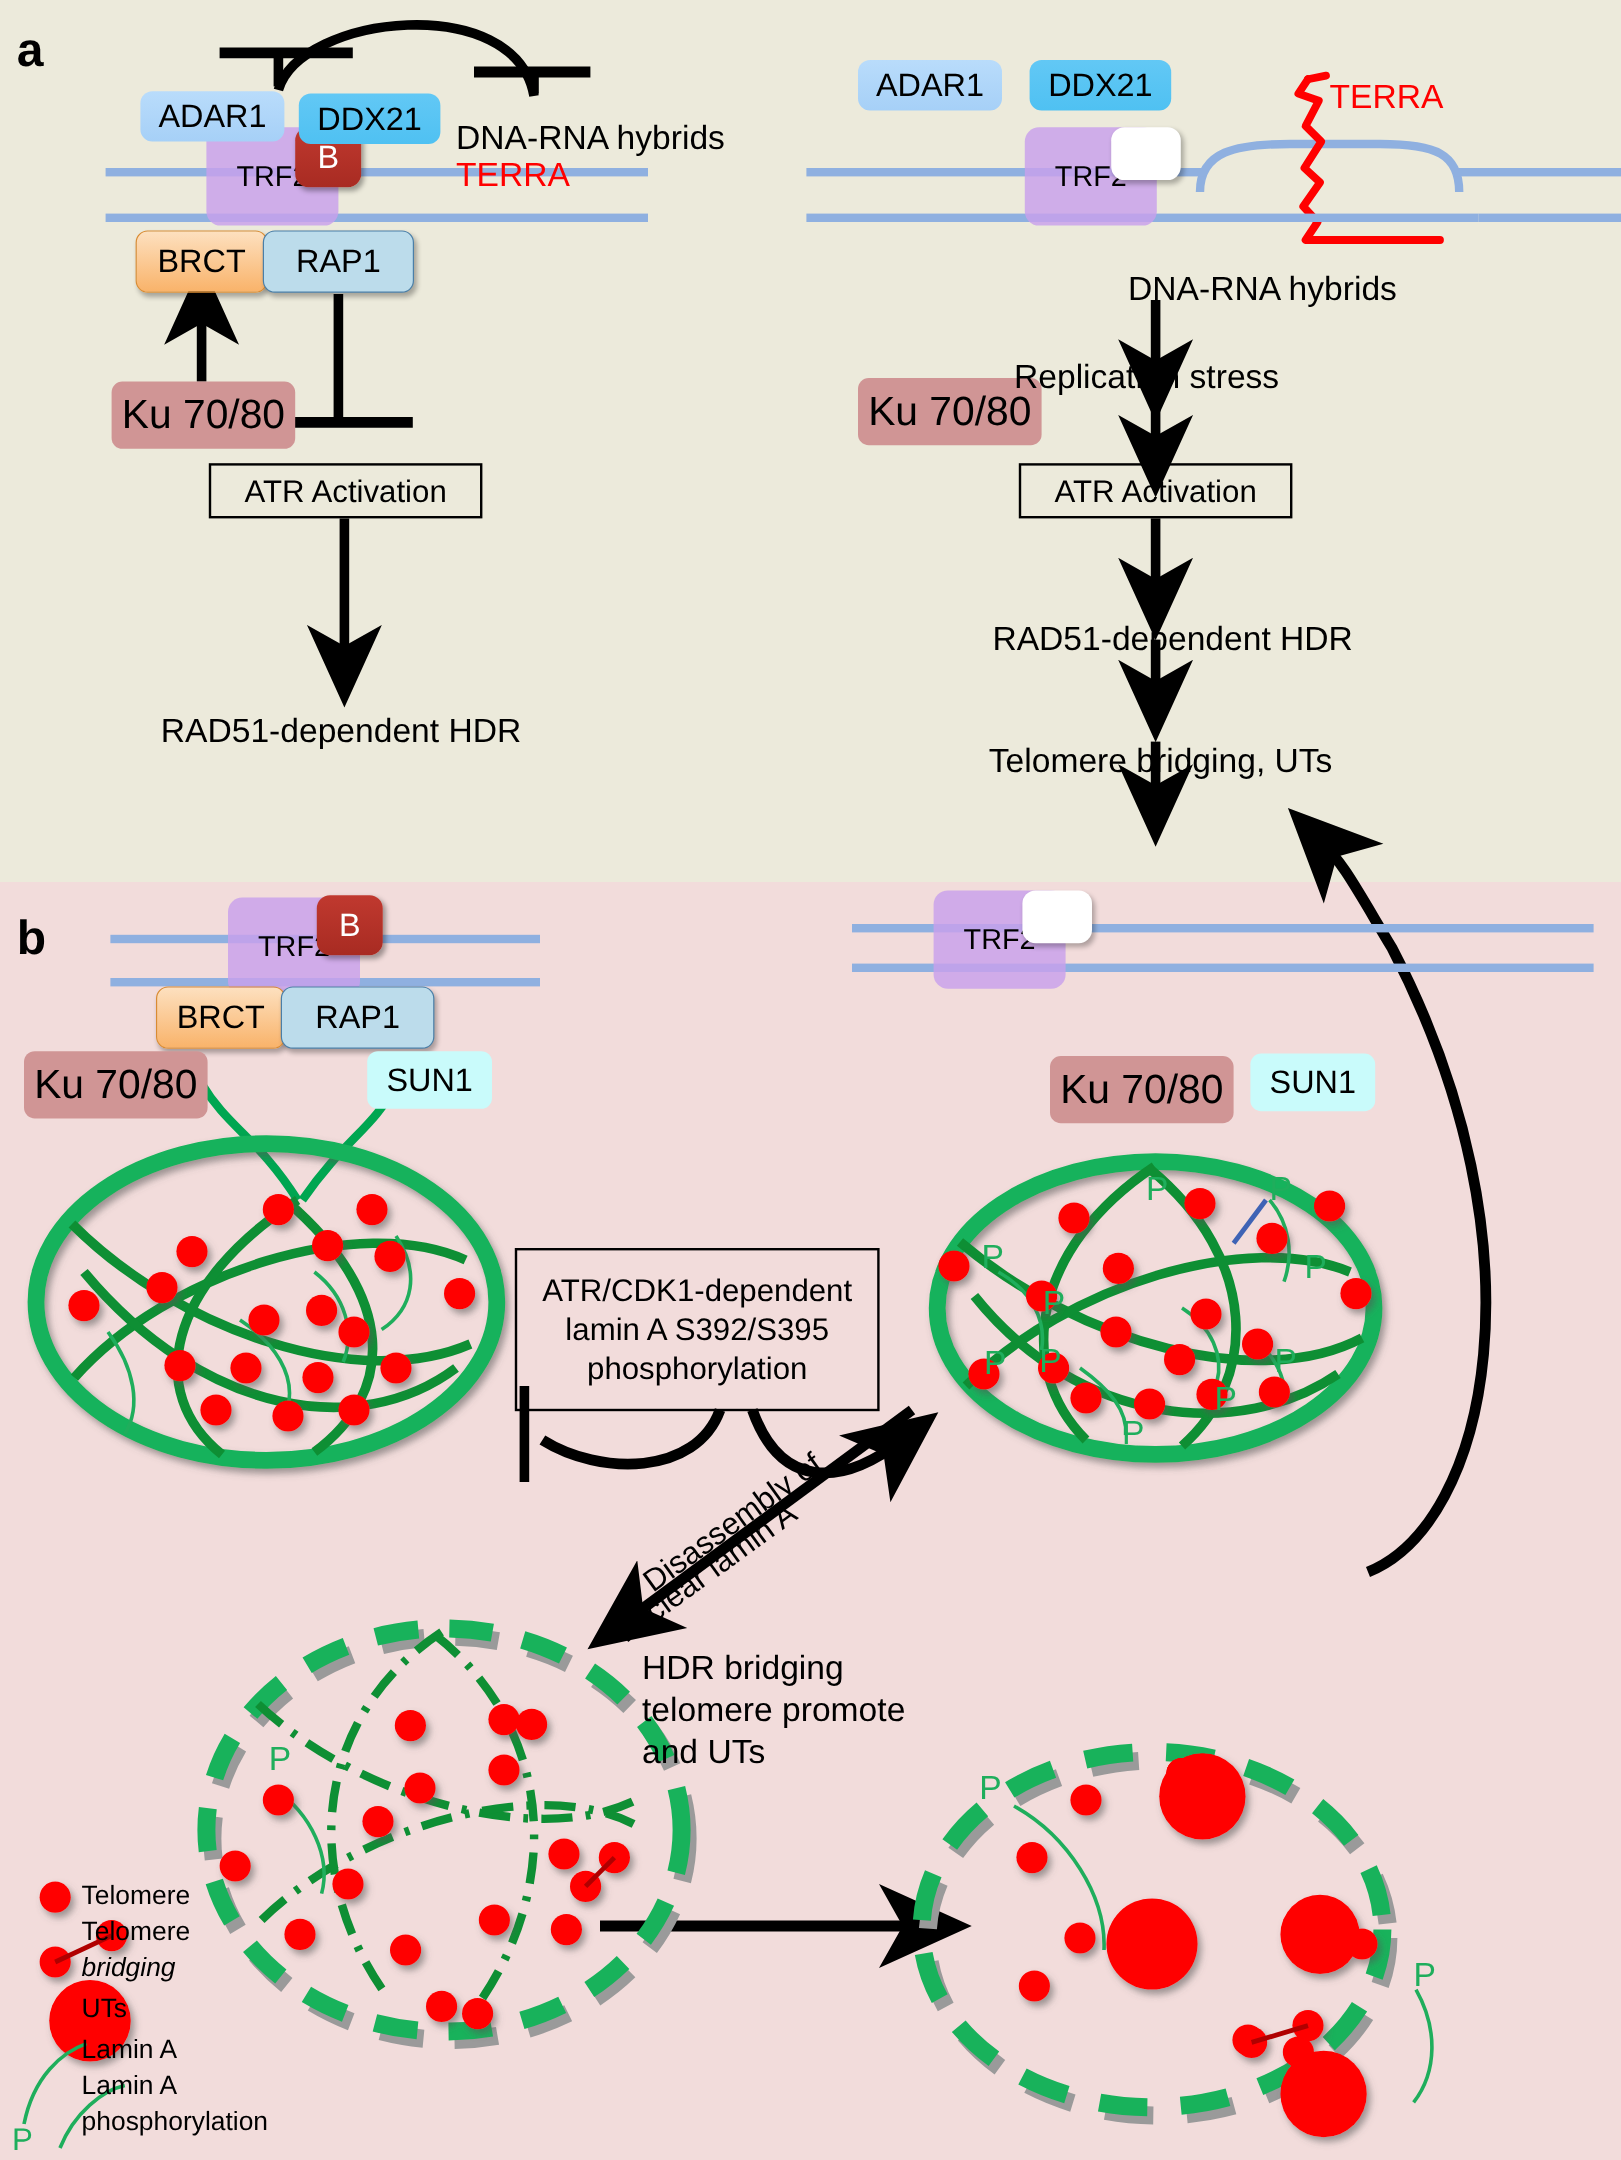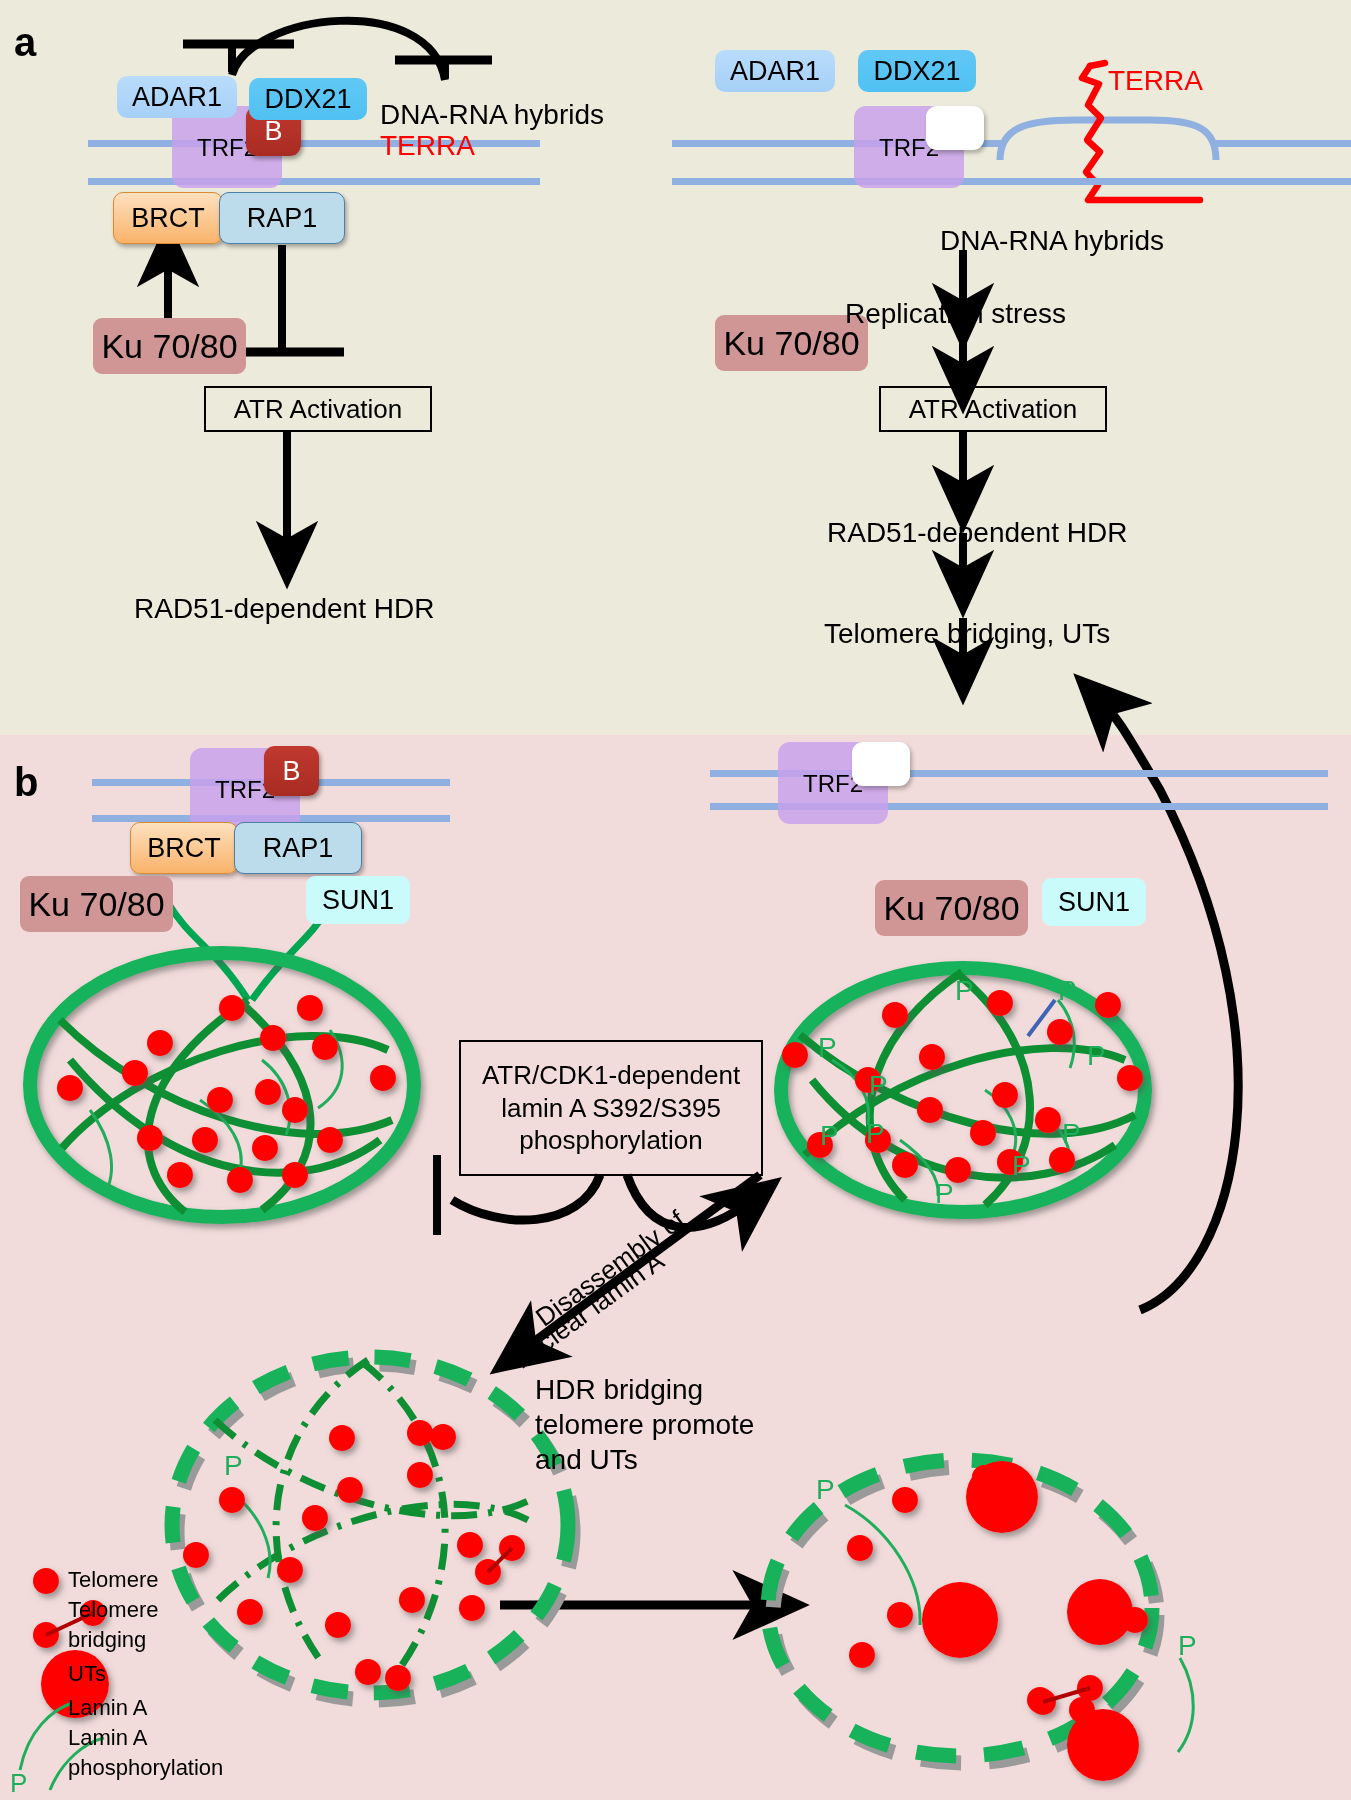--- a/index.html
+++ b/index.html
@@ -38,21 +38,21 @@
   .sun1{background:#c9fbfb;font-size:27px;border-radius:9px;}
 
   .dnaline{position:absolute;height:7px;background:#8fb0e0;}
 
   .txt{position:absolute;font-size:28px;color:#000;white-space:nowrap;line-height:1.22;margin-top:16px;}
   .txtc{position:absolute;font-size:26px;color:#000;text-align:center;line-height:1.22;}
   .terra{color:#ff0000;}
 
   .obox{position:absolute;box-sizing:border-box;border:2.5px solid #000;background:transparent;
         display:flex;align-items:center;justify-content:center;text-align:center;
-        font-size:26px;color:#000;line-height:1.25;margin-left:30px;}
+        font-size:26px;color:#000;line-height:1.25;}
 
   svg.layer{position:absolute;left:0;top:0;width:1351px;height:1800px;pointer-events:none;}
 
   .rot{position:absolute;font-size:26px;color:#000;white-space:nowrap;
        transform-origin:left top;}
 
   .legtxt{position:absolute;font-size:22px;color:#000;line-height:1.12;white-space:nowrap;}
 </style>
 </head>
 <body>
@@ -358,20 +358,20 @@
 
   <div class="rot" style="left:530px;top:1308px;transform:rotate(-36deg);">Disassembly of</div>
   <div class="rot" style="left:508px;top:1350px;transform:rotate(-36deg);">nuclear lamin A</div>
 
   <div class="txt" style="left:535px;top:1357px;">HDR bridging</div>
   <div class="txt" style="left:535px;top:1392px;">telomere promote</div>
   <div class="txt" style="left:535px;top:1427px;">and UTs</div>
 
   <div class="legtxt" style="left:68px;top:1568px;">Telomere</div>
   <div class="legtxt" style="left:68px;top:1598px;">Telomere</div>
-  <div class="legtxt" style="left:68px;top:1628px;">bridging</div>
+  <div class="legtxt" style="left:68px;top:1628px;font-style:italic;">bridging</div>
   <div class="legtxt" style="left:68px;top:1662px;">UTs</div>
   <div class="legtxt" style="left:68px;top:1696px;">Lamin A</div>
   <div class="legtxt" style="left:68px;top:1726px;">Lamin A</div>
   <div class="legtxt" style="left:68px;top:1756px;">phosphorylation</div>
   <div style="position:absolute;left:10px;top:1768px;font-size:26px;color:#1FAE5C;">P</div>
 
 </div>
 
 </body></html>

